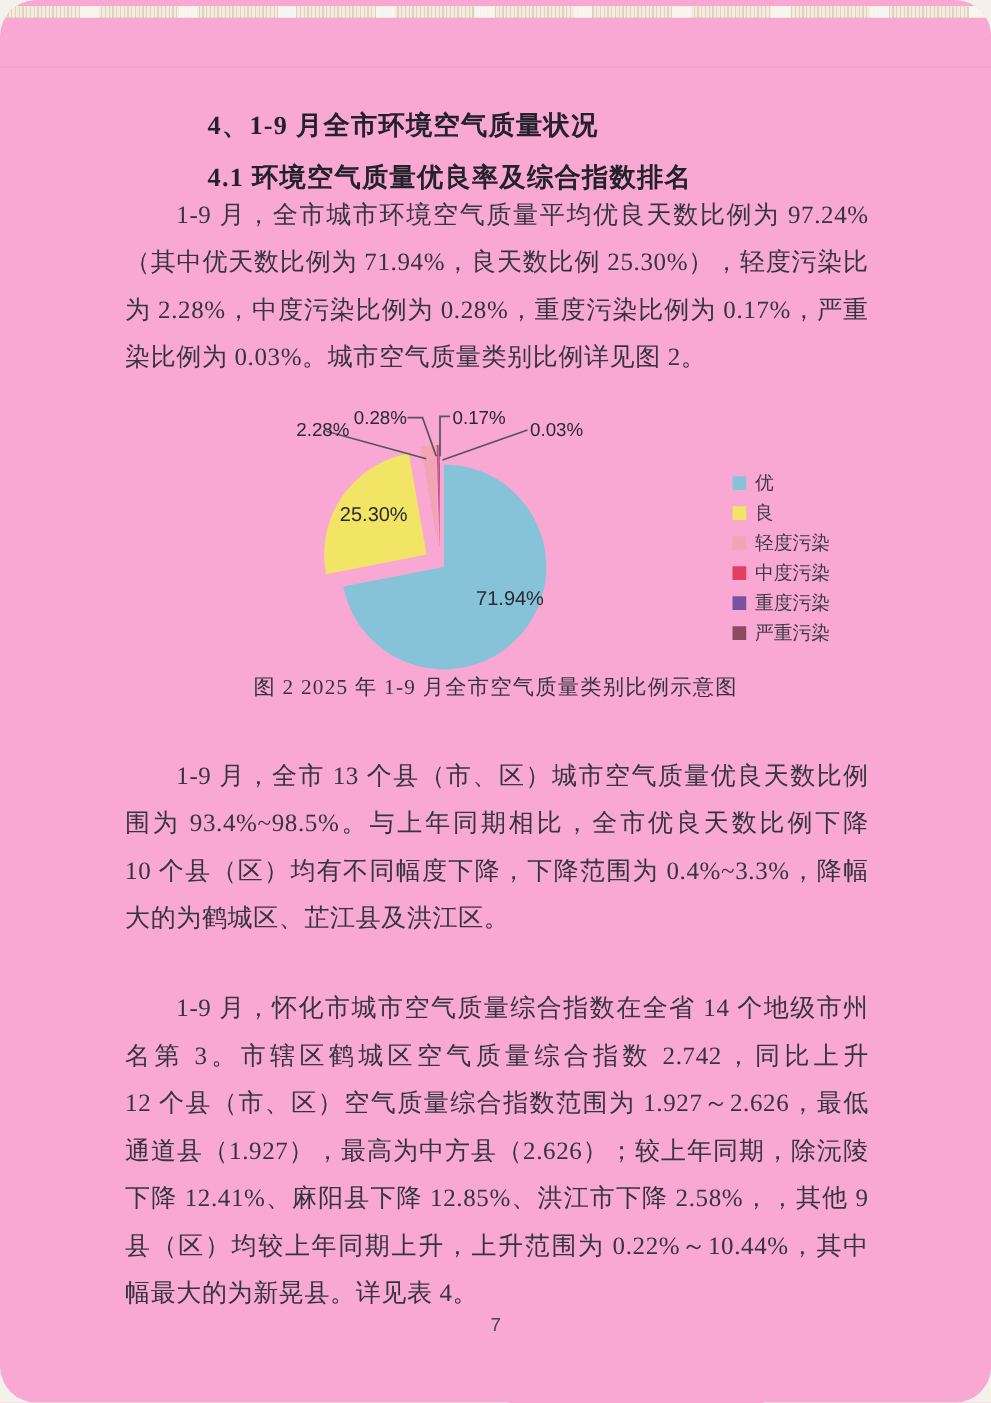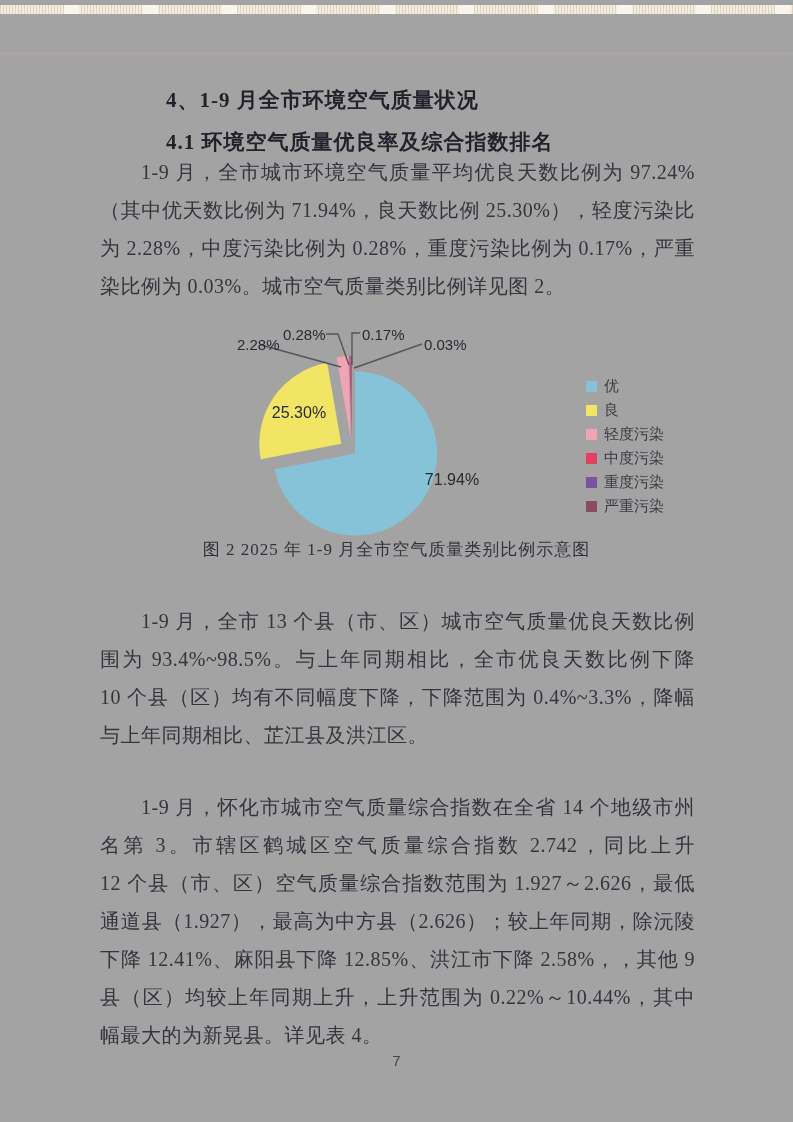--- a/index.html
+++ b/index.html
@@ -1,20 +1,21 @@
 <!DOCTYPE html>
 <html><head>
 <meta charset="utf-8">
 <style>
   html,body{margin:0;padding:0;background:#f4f1ea;}
   .page{
     position:relative;width:793px;height:1122px;margin:0 auto;
-    background:#a3a3a3;overflow:hidden;
+    background:#f9a8d4;overflow:hidden;
     font-family:"Liberation Serif","DejaVu Serif",serif;
     color:#36353f;
+    border-radius:29px;
   }
   
   .edge-strip{
     position:absolute;top:5px;left:0;right:0;height:9px;
     background-image:
       repeating-linear-gradient(90deg, rgba(250,246,238,0) 0 64px, rgba(250,247,240,0.92) 64px 79px),
       repeating-linear-gradient(90deg, #ded3bf 0 1px, #f3ecdf 1px 3px),
       repeating-linear-gradient(0deg, #e0d6c2 0 1px, #f5efe3 1px 3px);
   }
   .scan-line{
@@ -41,21 +42,21 @@
   #pie-svg{position:absolute;left:0;top:0;}
   .pie-label{
     position:absolute;font-family:"Liberation Sans","DejaVu Sans",sans-serif;
     font-size:15px;color:#2a2a33;white-space:nowrap;
   }
   .pl-in{font-size:16px;width:62px;text-align:center;}
   .pl-228{left:32px;top:18px;}
   .pl-028{left:78px;top:8px;}
   .pl-017{left:157px;top:8px;}
   .pl-003{left:219px;top:18px;}
-  .pl-you{left:172px;top:153px;margin-left:44px;}
+  .pl-you{left:172px;top:153px;}
   .pl-liang{left:63px;top:86px;}
   .legend{
     position:absolute;left:586px;top:374px;
     font-family:"Liberation Sans","DejaVu Sans",sans-serif;font-size:15px;color:#3a3a44;
   }
   .legend-item{display:flex;align-items:center;height:24px;}
   .sw{width:11px;height:11px;margin-right:7px;flex:0 0 auto;}
   .caption{
     position:absolute;left:0;top:538px;width:793px;text-align:center;
     font-size:17px;color:#33323d;letter-spacing:1px;
@@ -130,21 +131,21 @@
       <span>严重污染</span>
     </div>
   </div>
 
   <div class="caption">图 2  2025 年 1-9 月全市空气质量类别比例示意图</div>
 
   <div class="para p2">
       <div class="tline first">1-9 月，全市 13 个县（市、区）城市空气质量优良天数比例范</div>
       <div class="tline">围为 93.4%~98.5%。与上年同期相比，全市优良天数比例下降</div>
       <div class="tline">10 个县（区）均有不同幅度下降，下降范围为 0.4%~3.3%，降幅最</div>
-      <div class="tline last">与上年同期相比、芷江县及洪江区。</div>
+      <div class="tline last">大的为鹤城区、芷江县及洪江区。</div>
     </div>
   <div class="para p3">
       <div class="tline first">1-9 月，怀化市城市空气质量综合指数在全省 14 个地级市州排</div>
       <div class="tline">名第 3。市辖区鹤城区空气质量综合指数 2.742，同比上升 7.40%。</div>
       <div class="tline">12 个县（市、区）空气质量综合指数范围为 1.927～2.626，最低为</div>
       <div class="tline">通道县（1.927），最高为中方县（2.626）；较上年同期，除沅陵县</div>
       <div class="tline">下降 12.41%、麻阳县下降 12.85%、洪江市下降 2.58%，，其他 9 个</div>
       <div class="tline">县（区）均较上年同期上升，上升范围为 0.22%～10.44%，其中升</div>
       <div class="tline last">幅最大的为新晃县。详见表 4。</div>
     </div>

